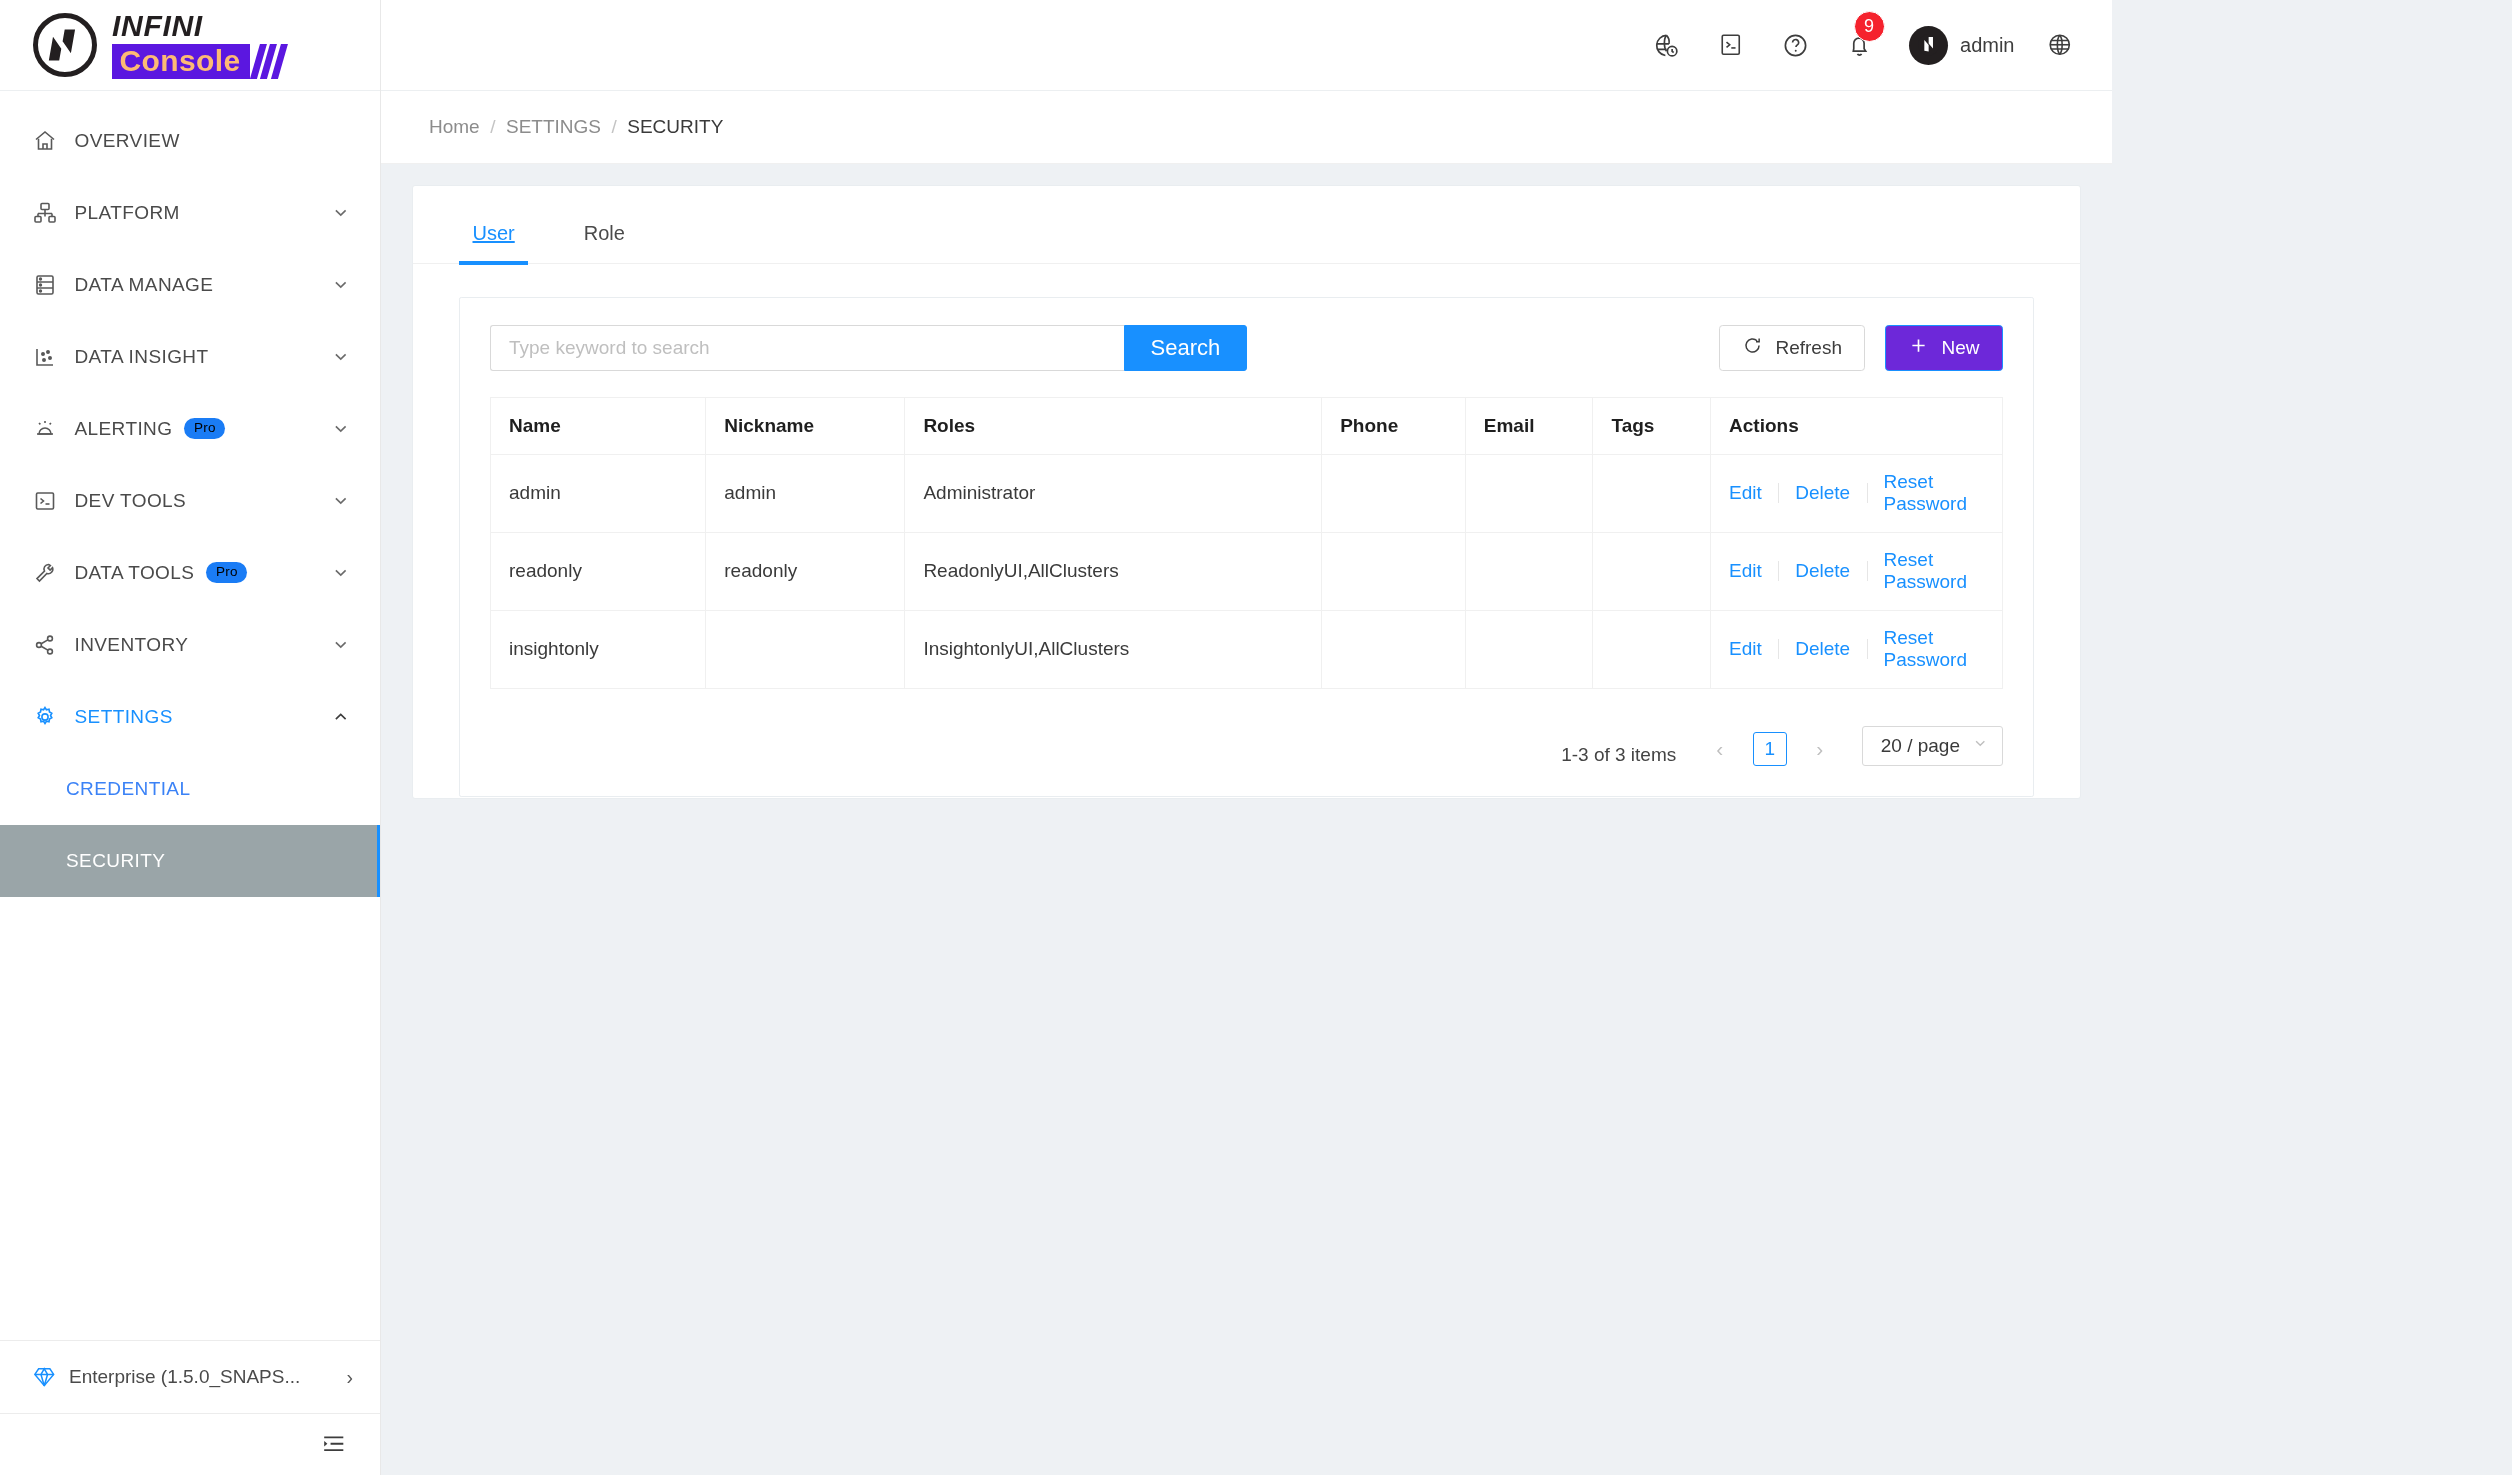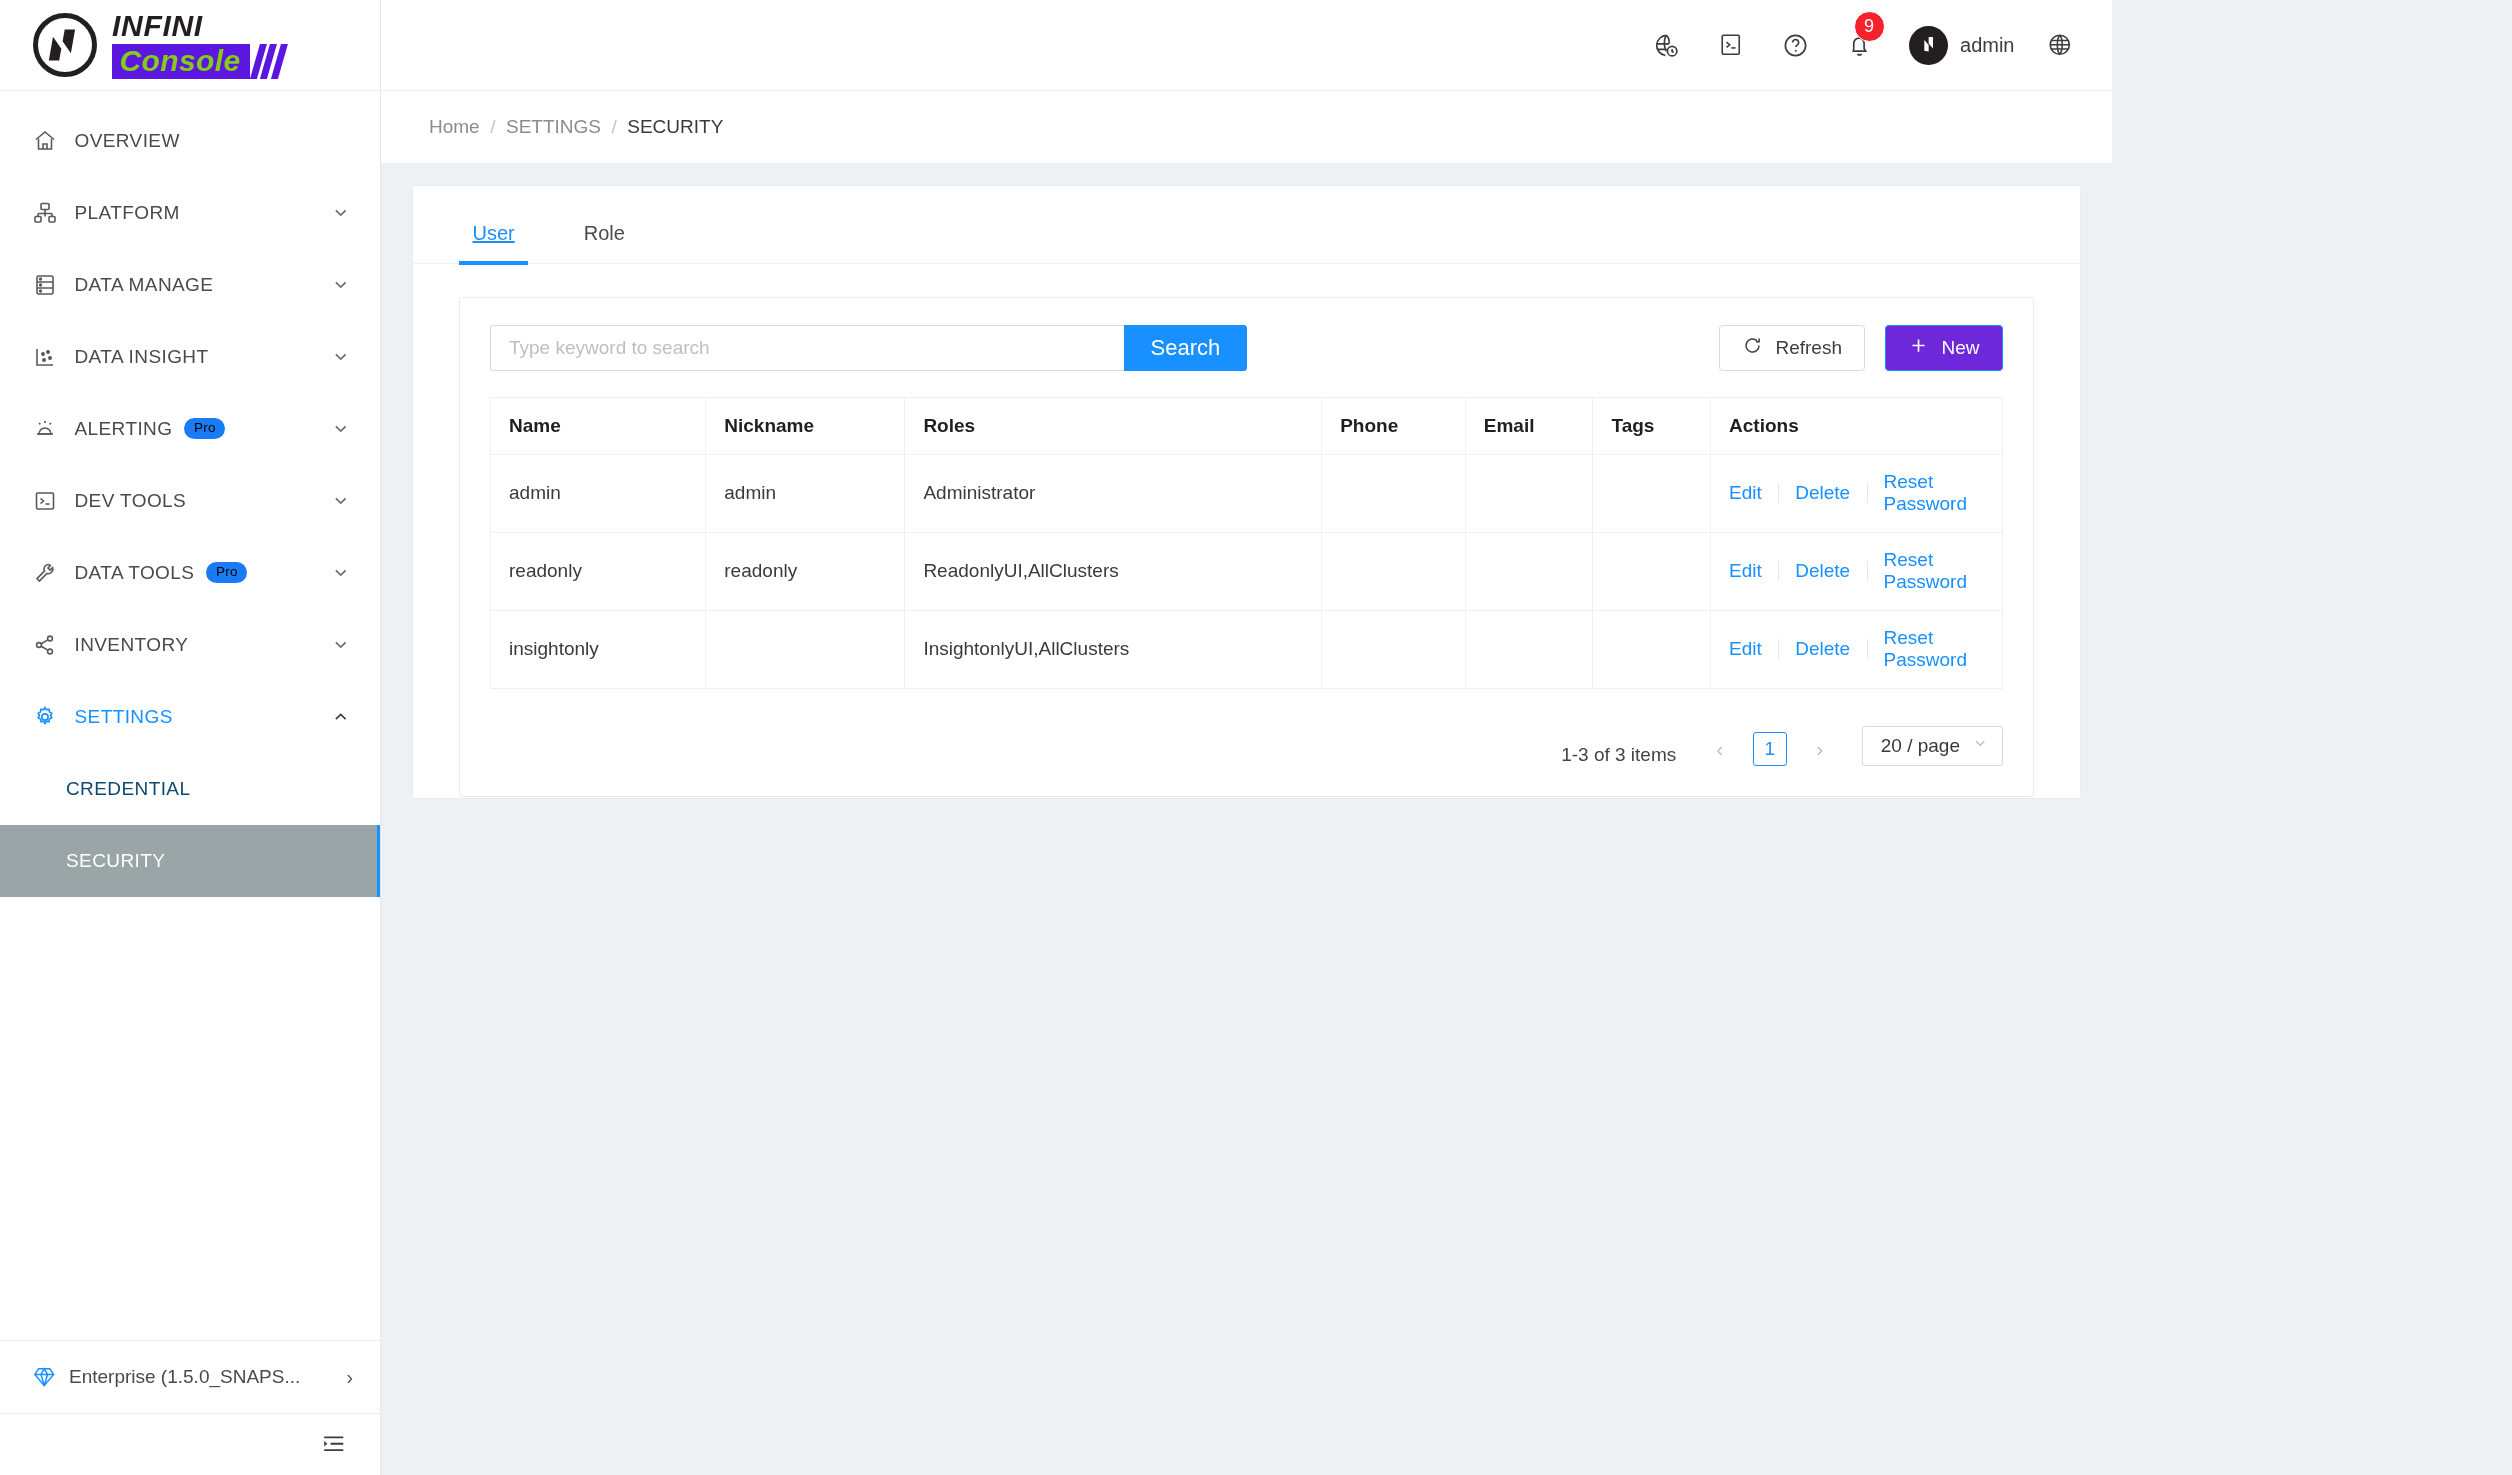--- a/index.html
+++ b/index.html
@@ -27,22 +27,22 @@
     border: 5.2px solid #231f20; position: relative; flex: 0 0 64px;
   }
   .logo-mark svg { position: absolute; left: 50%; top: 50%; transform: translate(-50%,-50%); }
   .logo-text { display: flex; flex-direction: column; line-height: 1; }
   .logo-infini {
     font-size: 30px; font-weight: bold; font-style: italic;
     letter-spacing: 0.7px; color: #231f20;
   }
   .logo-console-row { display: flex; align-items: stretch; margin-top: 3px; }
   .logo-console {
-    background: #5b17e0; color: #84cc16; font-size: 30px; font-weight: bold;
-    font-style: italic; padding: 1.5px 9px 3px 7.5px; letter-spacing: 0.4px;
+    background: #5b17e0; color: #fdba74; font-size: 30px; font-weight: bold;
+    padding: 1.5px 9px 3px 7.5px; letter-spacing: 0.4px;
   }
   .logo-slashes { display: flex; gap: 3.7px; margin-left: 5.2px; align-items: stretch; }
   .logo-slashes i { display: block; width: 6.7px; background: #5b17e0; transform: skewX(-16deg); }
 
   .nav { padding-top: 13.5px; flex: 1 1 auto; overflow: hidden; }
   .nav-item {
     height: 72px; display: flex; align-items: center; padding: 0 30px 0 33px;
     cursor: pointer; color: #4a4a4a; font-size: 19px; letter-spacing: 0.4px;
     position: relative;
   }
@@ -50,21 +50,21 @@
   .nav-item .label { margin-left: 10.5px; white-space: nowrap; }
   .nav-item .chev { margin-left: auto; color: #6b6b6b; display:flex; }
   .nav-item.active-parent { color: #1890ff; }
   .nav-item.active-parent .ico { color: #1890ff; }
   .badge-pro {
     background: #1a7cf5; color: #000000; font-size: 13.5px; border-radius: 13.5px;
     padding: 2.2px 9.7px 3px; margin-left: 12px; line-height: 1.15; letter-spacing:0.2px;
   }
   .nav-sub {
     height: 72px; display: flex; align-items: center; padding-left: 66px;
-    font-size: 19px; color: #0c4a6e; cursor: pointer; letter-spacing: 0.4px;
+    font-size: 19px; color: #3b82f6; cursor: pointer; letter-spacing: 0.4px;
   }
   .nav-sub.selected {
     background: #9aa5a8; color: #ffffff; border-right: 3.7px solid #1890ff;
   }
 
   .side-footer { border-top: 0.7px solid #ececec; }
   .enterprise {
     height: 72px; display: flex; align-items: center; padding: 0 27px 0 33px;
     font-size: 19px; color: #4a4a4a; cursor: pointer;
   }

